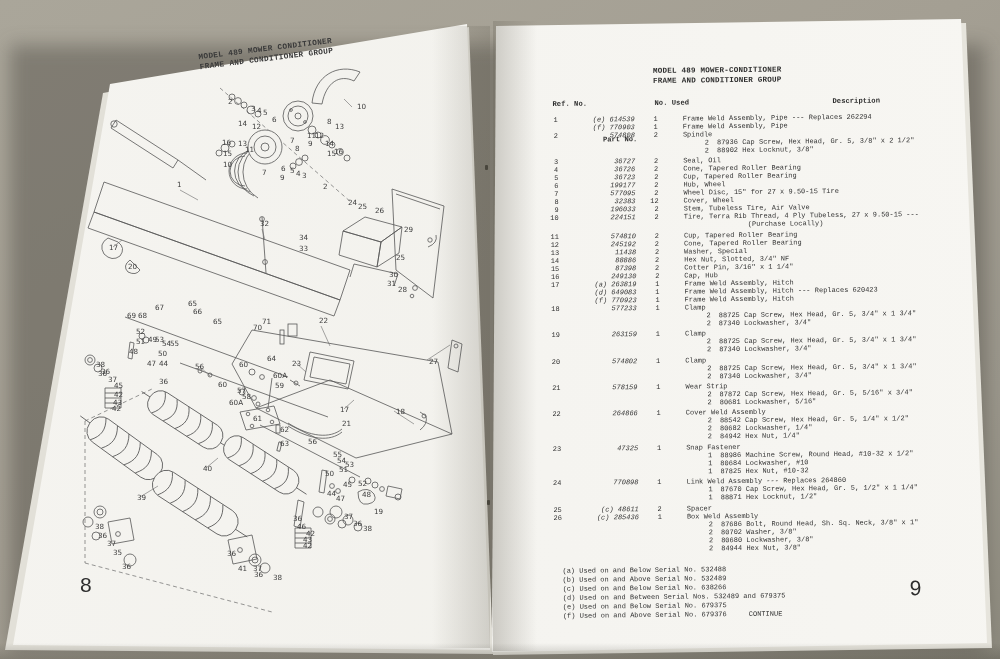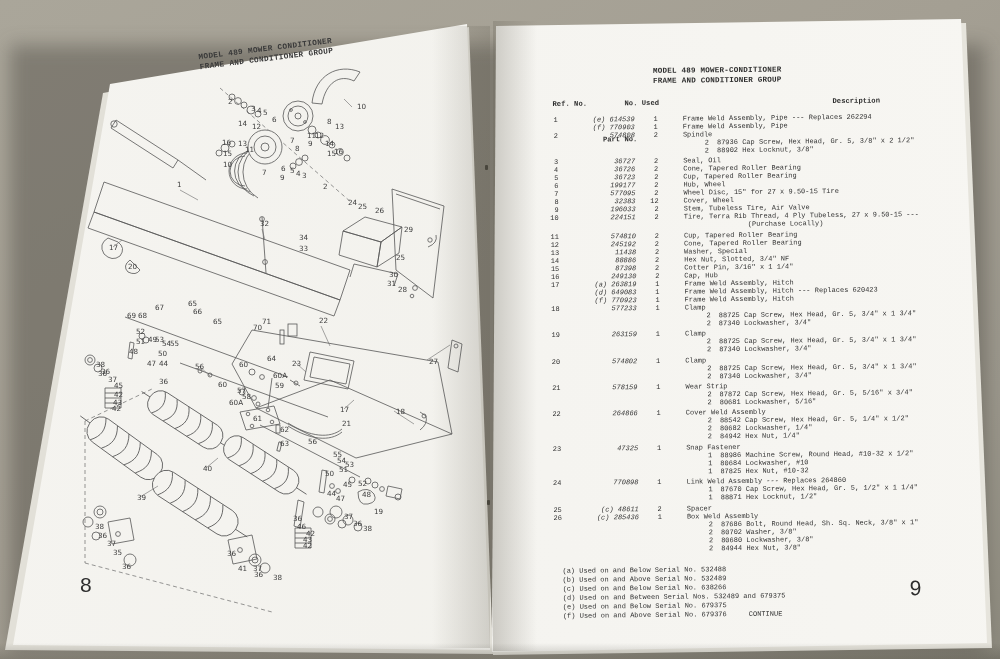--- a/index.html
+++ b/index.html
@@ -30,21 +30,21 @@
   svg text.callout{font:7.2px "DejaVu Sans",sans-serif;fill:#3d3d3d;}
   svg text.lp-title{font:bold 7.8px "Liberation Mono","DejaVu Sans Mono",monospace;
     letter-spacing:.3px;fill:#3a3a3a;text-anchor:middle;}
   svg text.pnum{font:21px "Liberation Sans","DejaVu Sans",sans-serif;fill:#2d2d2d;}
   .rp{position:absolute;left:495px;top:22px;width:494px;height:632px;color:#333;
     transform:rotate(-.6deg);transform-origin:50% 50%;}
   .rp-title{position:absolute;left:30px;top:44px;width:390px;text-align:center;
     font-size:7.6px;line-height:9.6px;color:#2f2f2f;font-weight:bold;letter-spacing:.2px;}
   .cols{position:absolute;top:76px;left:0;width:494px;font-size:7.2px;color:#2f2f2f;font-weight:bold;}
   .cols span{position:absolute;top:0;}
-  .col-ref{left:48px;margin-left:12px;} .col-part{left:110px;margin-top:36px;} .col-used{left:132px;} .col-desc{left:340px;}
+  .col-ref{left:48px;margin-left:12px;} .col-part{left:110px;margin-top:36px;} .col-used{left:162px;} .col-desc{left:340px;}
   .rows{position:absolute;left:0;top:92px;width:494px;}
   .prow{display:flex;font-size:7px;line-height:8px;color:#333;}
   .prow.gap{margin-top:2.4px;}
   .c-ref{width:65px;text-align:right;flex:none;}
   .c-part{width:77px;text-align:right;flex:none;font-style:italic;}
   .c-used{width:23px;text-align:right;flex:none;}
   .c-desc{margin-left:25px;white-space:nowrap;}
   .q{display:inline-block;width:14px;margin-left:12px;text-align:right;}
   .st{margin-left:8px;}
   .ind2{margin-left:64px;}

